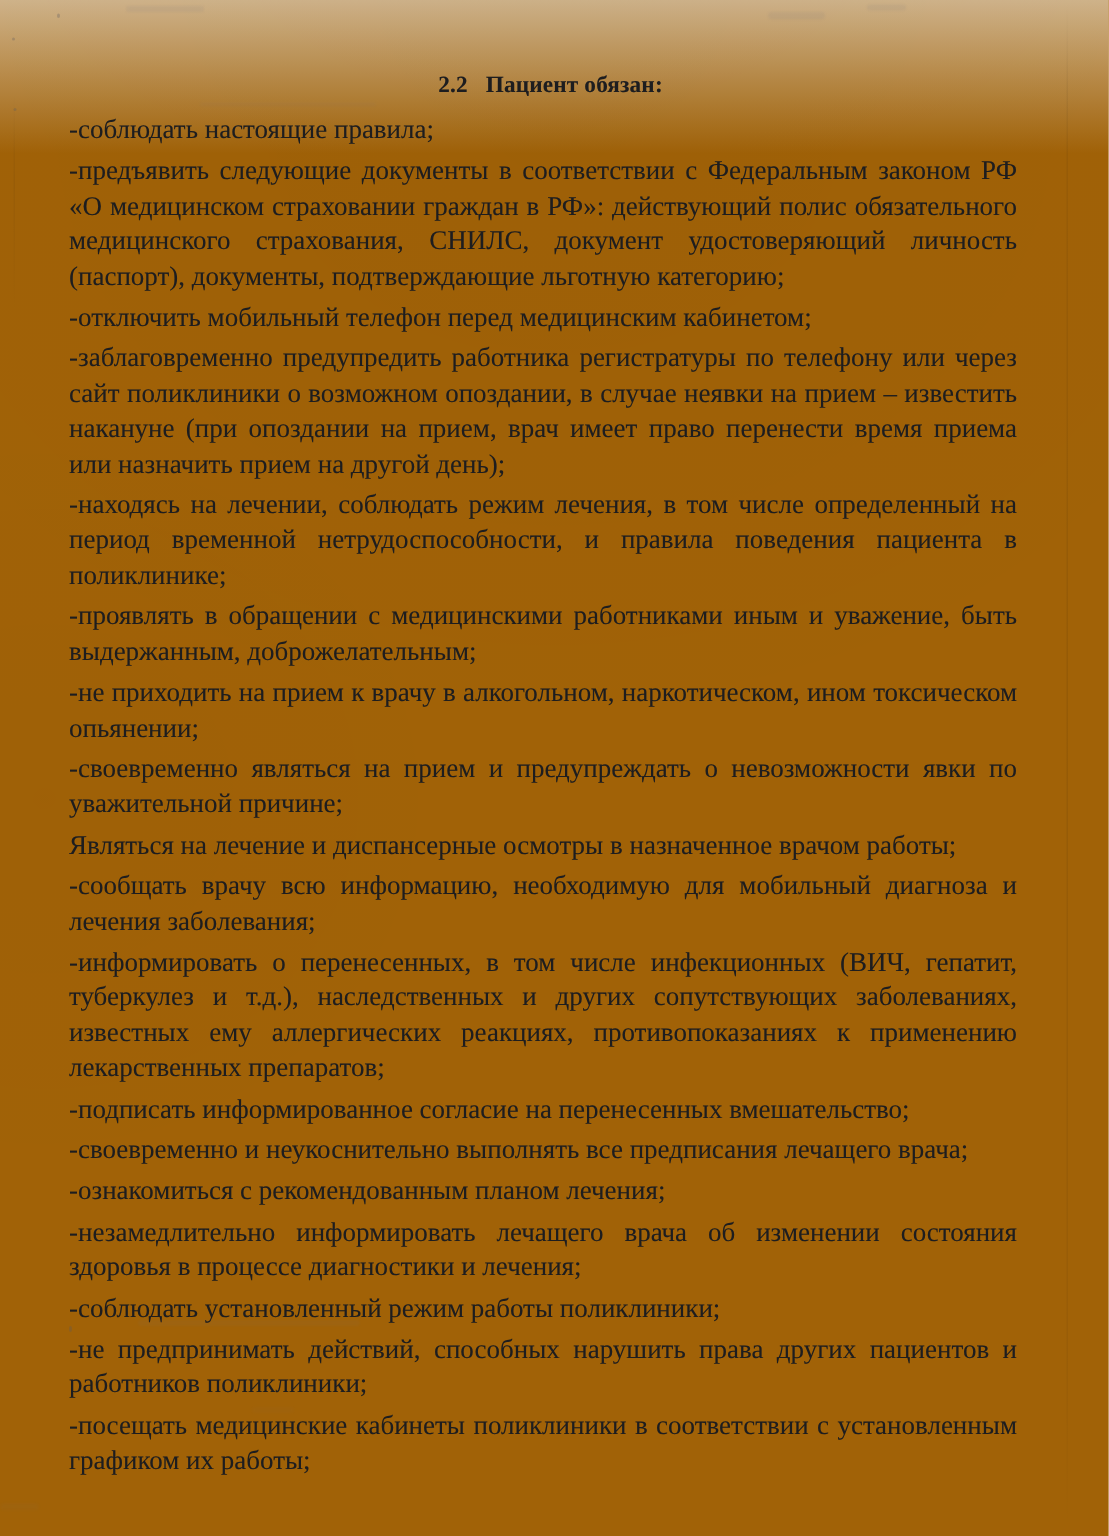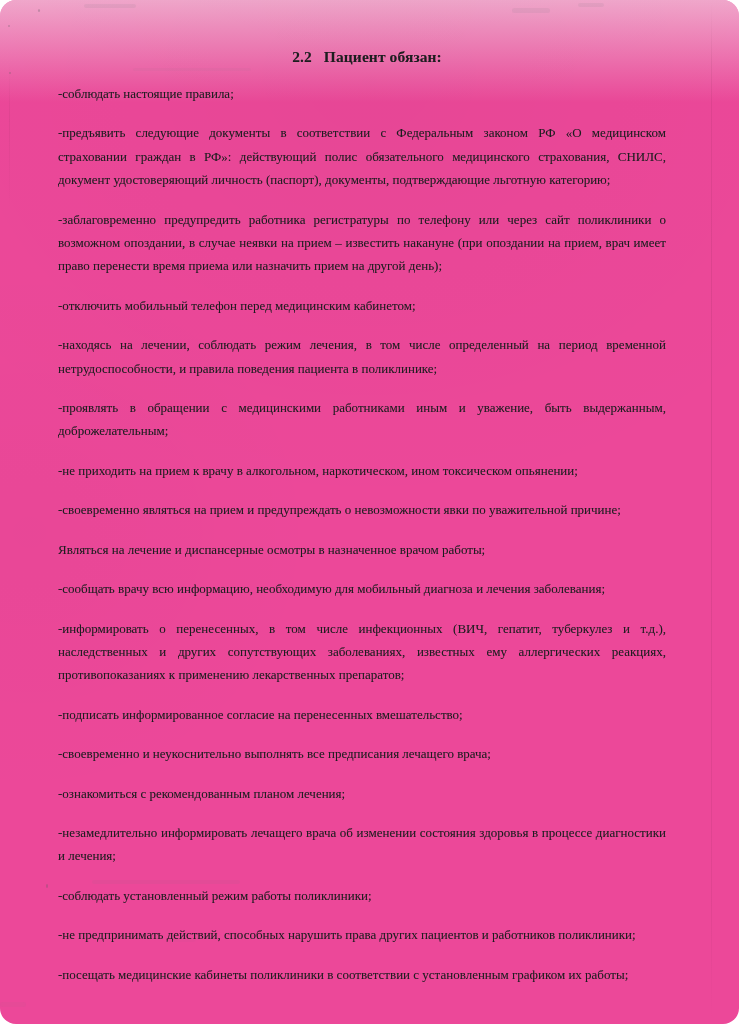--- a/index.html
+++ b/index.html
@@ -14,23 +14,22 @@
     font-family: "Liberation Serif", "DejaVu Serif", serif;
     color: #1b1b1b;
     overflow: hidden;
     position: relative;
   }
 
   
   #scan-page {
     position: absolute;
     inset: 0;
-    background: #ec4899;
+    background: #a16207;
     overflow: hidden;
-    border-radius: 16px;
   }
 
   
   #scan-tone {
     position: absolute;
     inset: 0;
     pointer-events: none;
     background:
       radial-gradient(ellipse 120% 70% at 50% 8%, rgba(0,0,0,0.022), rgba(0,0,0,0) 62%),
       radial-gradient(ellipse 60% 40% at 4% 52%, rgba(0,0,0,0.016), rgba(0,0,0,0) 70%),
@@ -89,25 +88,25 @@
     font-weight: bold;
     font-size: 15.5px;
     text-align: center;
     letter-spacing: 0.1px;
     margin: 0 0 9px 0;
     padding-left: 10px;
   }
   #section-title .num { margin-right: 12px; }
 
   .para {
-    font-size: 13px;
+    font-size: 18px;
     line-height: 23.4px;
     text-align: justify;
     text-justify: inter-word;
-    margin: 16px;
+    margin: 4px;
     padding: 0;
     hyphens: none;
     -webkit-hyphens: none;
   }
 
   
   .para, #section-title {
     color: #1d1d1f;
     text-shadow: 0 0 0.35px rgba(40,40,45,0.28);
   }
@@ -134,22 +133,22 @@
   <div class="smudge" style="left:0px;   top:1002px; width:26px; height:5px; opacity:.5;"></div>
 
   <div id="doc-body">
 
     <h2 id="section-title">
       <span class="num">2.2</span><span>Пациент обязан:</span>
     </h2>
 
     <p class="para">-соблюдать настоящие правила;</p>
     <p class="para">-предъявить следующие документы в соответствии с Федеральным  законом РФ  «О медицинском    страховании граждан в РФ»: действующий полис обязательного медицинского страхования, СНИЛС, документ удостоверяющий личность (паспорт), документы, подтверждающие льготную категорию;</p>
+    <p class="para">-отключить мобильный телефон перед медицинским кабинетом;</p>
     <p class="para">-заблаговременно предупредить работника регистратуры по телефону или через сайт поликлиники о возможном опоздании, в случае неявки на прием – известить накануне (при опоздании на прием, врач имеет право перенести время приема или назначить прием на другой день);</p>
-    <p class="para">-отключить мобильный телефон перед медицинским кабинетом;</p>
     <p class="para">-находясь на лечении, соблюдать режим лечения, в том числе определенный на период временной нетрудоспособности, и правила поведения пациента в поликлинике;</p>
     <p class="para">-проявлять в обращении с медицинскими работниками иным и уважение, быть выдержанным, доброжелательным;</p>
     <p class="para">-не приходить на прием к врачу в алкогольном, наркотическом, ином токсическом опьянении;</p>
     <p class="para">-своевременно являться на прием и предупреждать о невозможности явки по уважительной причине;</p>
     <p class="para">Являться на лечение и диспансерные осмотры в назначенное   врачом работы;</p>
     <p class="para">-сообщать врачу всю информацию, необходимую для мобильный диагноза и лечения заболевания;</p>
     <p class="para">-информировать о перенесенных, в том числе инфекционных (ВИЧ, гепатит, туберкулез и т.д.), наследственных и других сопутствующих заболеваниях, известных ему аллергических реакциях, противопоказаниях к применению лекарственных препаратов;</p>
     <p class="para">-подписать информированное согласие на перенесенных вмешательство;</p>
     <p class="para">-своевременно и неукоснительно выполнять все предписания лечащего врача;</p>
     <p class="para">-ознакомиться с рекомендованным планом лечения;</p>

